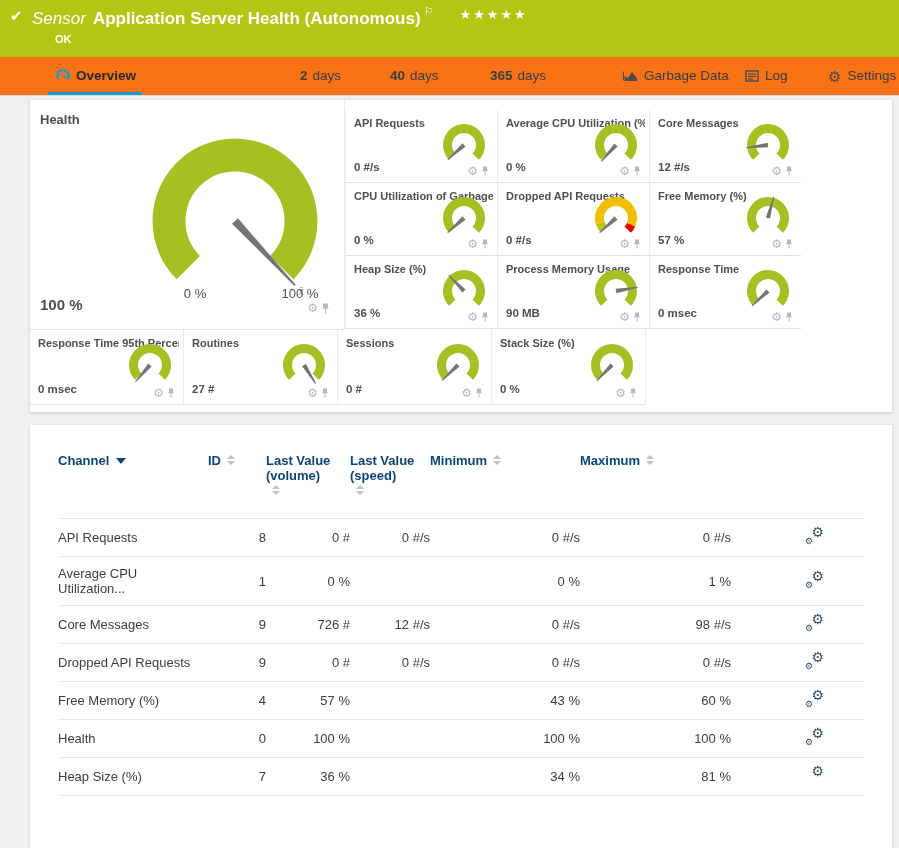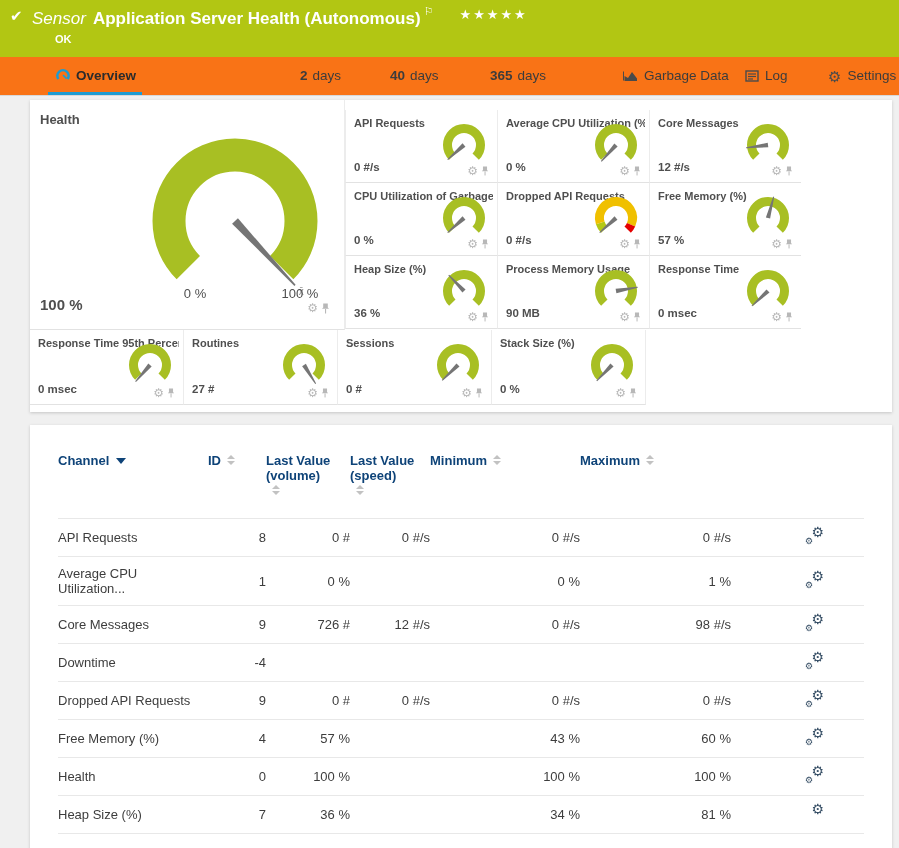--- a/index.html
+++ b/index.html
@@ -397,29 +397,20 @@
     <td class="c-channel">Core Messages</td>
     <td>9</td>
     <td>726 #</td>
     <td>12 #/s</td>
     <td>0 #/s</td>
     <td>98 #/s</td>
     <td class="c-action"><span class="gears"><span class="g1">⚙</span><span class="g2">⚙</span></span></td>
   </tr>
 
 
-  <tr>
-    <td class="c-channel">Downtime</td>
-    <td>-4</td>
-    <td></td>
-    <td></td>
-    <td></td>
-    <td></td>
-    <td class="c-action"><span class="gears"><span class="g1">⚙</span><span class="g2">⚙</span></span></td>
-  </tr>
 
   <tr>
     <td class="c-channel">Dropped API Requests</td>
     <td>9</td>
     <td>0 #</td>
     <td>0 #/s</td>
     <td>0 #/s</td>
     <td>0 #/s</td>
     <td class="c-action"><span class="gears"><span class="g1">⚙</span><span class="g2">⚙</span></span></td>
   </tr>

